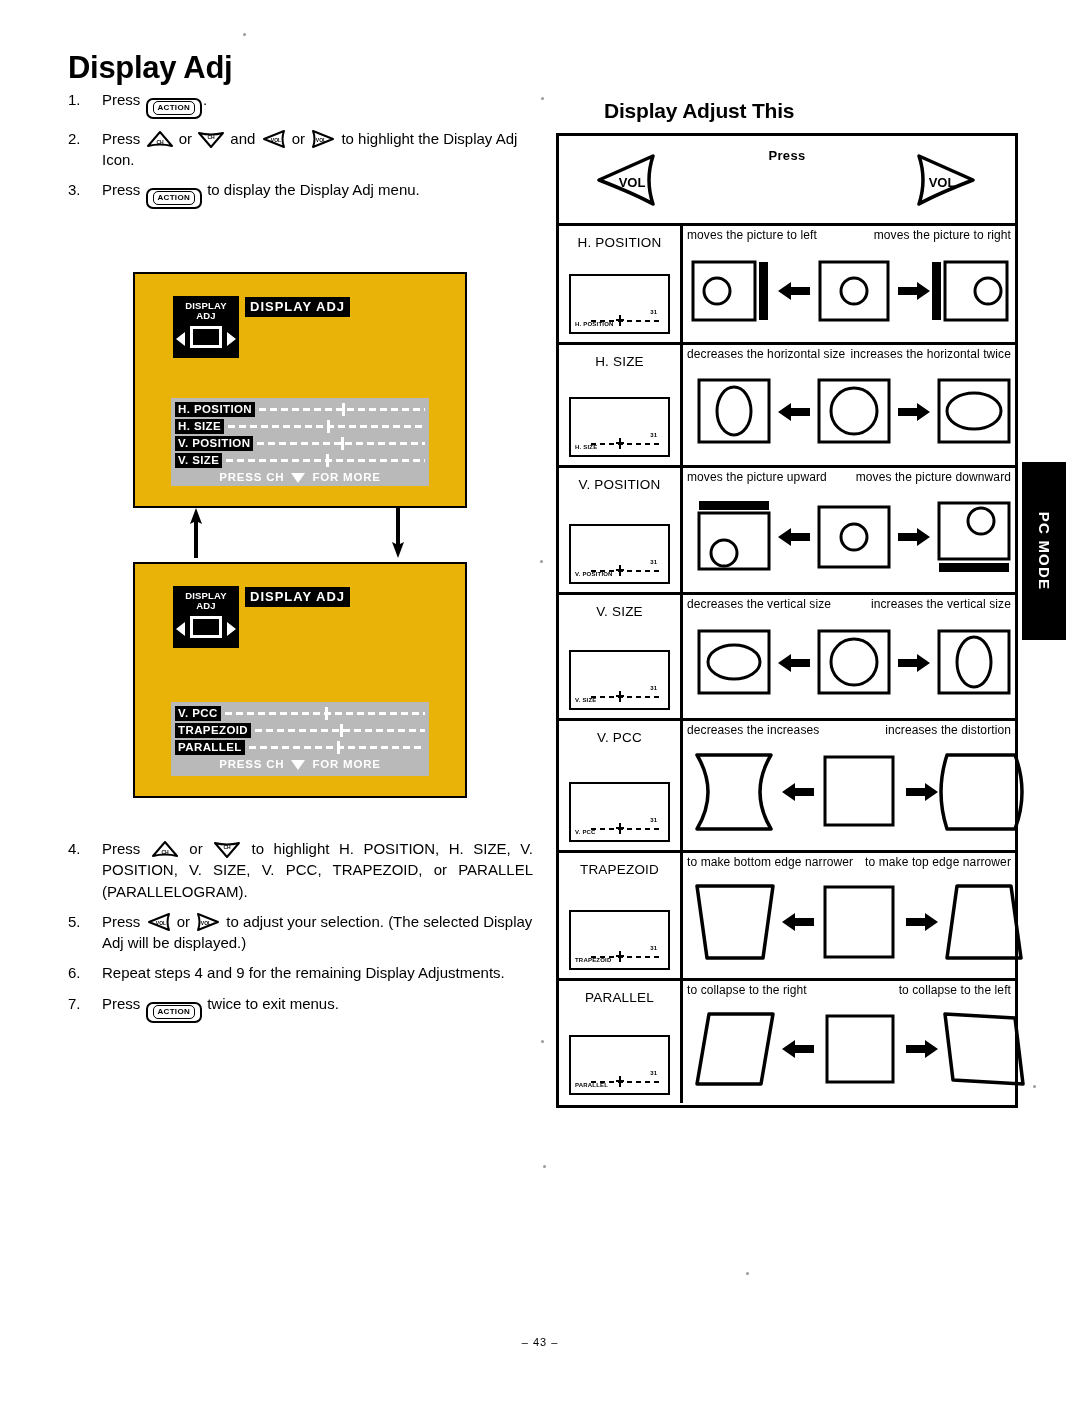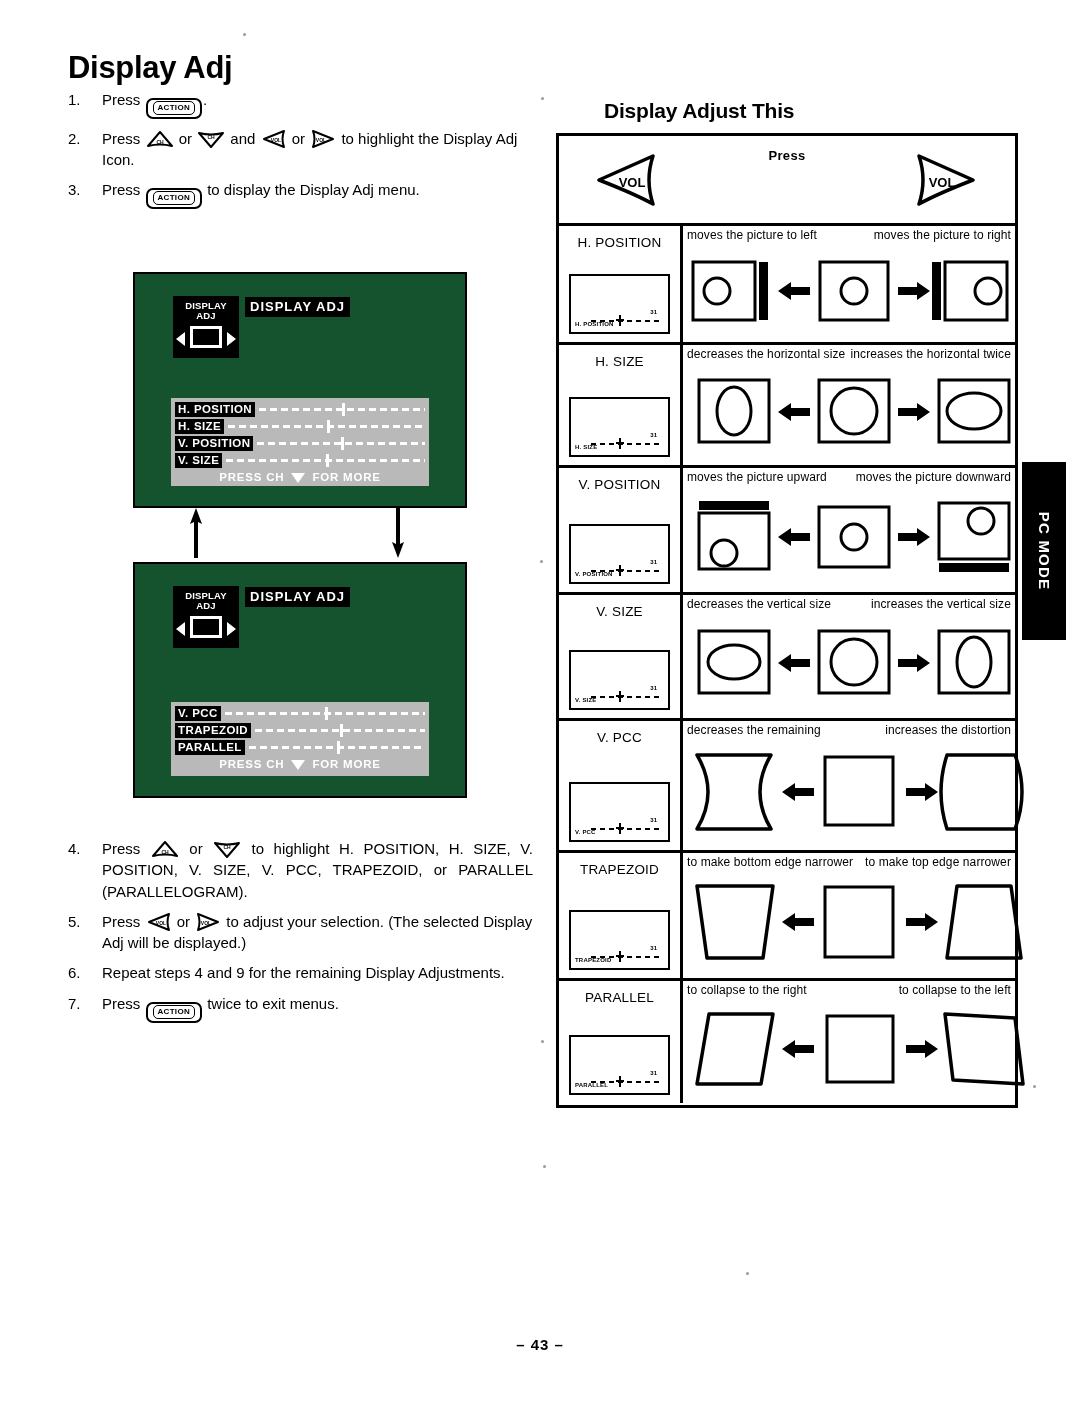--- a/index.html
+++ b/index.html
@@ -38,21 +38,21 @@
     line-height:1;
     box-shadow:inset 0 0 0 1.5px #fff;
     background:#fff;
   }
   .key-action span{display:inline-block;border:1.5px solid #000;border-radius:5px;padding:2px 4px;}
   .tri{display:inline-block;vertical-align:-4px;position:relative;margin:0 2px;}
   .tri svg{display:block;}
 
   
   .osd-shot{
-    position:absolute;border:2px solid #000;background:#14532d;
+    position:absolute;border:2px solid #000;background:#eab308;
   }
   .osd-shot.one{left:133px;top:272px;width:330px;height:232px;}
   .osd-shot.two{left:133px;top:562px;width:330px;height:232px;}
 
   .osd-iconbox{
     position:absolute;left:38px;top:22px;width:66px;height:62px;
     background:#000;color:#fff;
     font-size:9.5px;font-weight:bold;line-height:1.05;
     text-align:center;padding-top:5px;box-sizing:border-box;
     letter-spacing:0.2px;
@@ -191,21 +191,21 @@
   }
   .pcmode span{
     position:absolute;left:50%;top:50%;
     transform:translate(-50%,-50%) rotate(90deg);
     color:#fff;font-size:15px;font-weight:bold;letter-spacing:1.2px;
     white-space:nowrap;
   }
 
   .folio{
     position:absolute;left:0;right:0;top:1336px;text-align:center;
-    font-size:15px;font-weight:bold;letter-spacing:1px;
+    font-size:11px;font-weight:normal;letter-spacing:1px;
   }
 
   
   .speck{position:absolute;background:#9a9a9a;border-radius:50%;}
 </style>
 </head>
 <body>
 
 <div class="page">
 
@@ -596,21 +596,21 @@
           <div class="mini-lbl">V. PCC</div>
           <div class="mini-slider">
             <div class="track"></div>
             <div class="knob"></div>
             <div class="val">31</div>
           </div>
         </div>
       </div>
       <div class="c-press">
         <div class="cap-row">
-          <span class="cap-l">decreases the remaining</span>
+          <span class="cap-l">decreases the increases</span>
           <span class="cap-r">increases the distortion</span>
         </div>
         <div class="demo">
           <div class="cell">
             <svg width="90" height="82" viewBox="0 0 90 82">
                 <path d="M6 4 L80 4 Q58 41 80 78 L6 78 Q28 41 6 4 Z" fill="none" stroke="#000" stroke-width="3.5" stroke-linejoin="round"></path>
               </svg>
           </div>
           <div class="arw">
             <svg width="34" height="22" viewBox="0 0 34 22">

